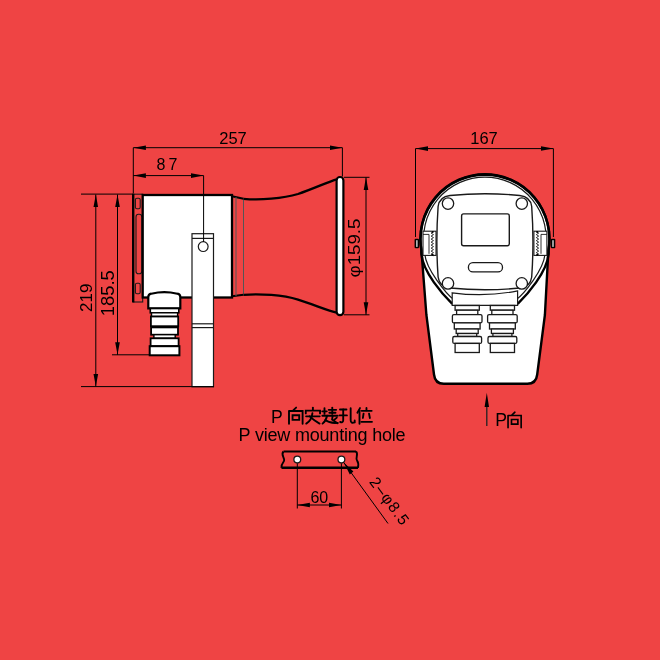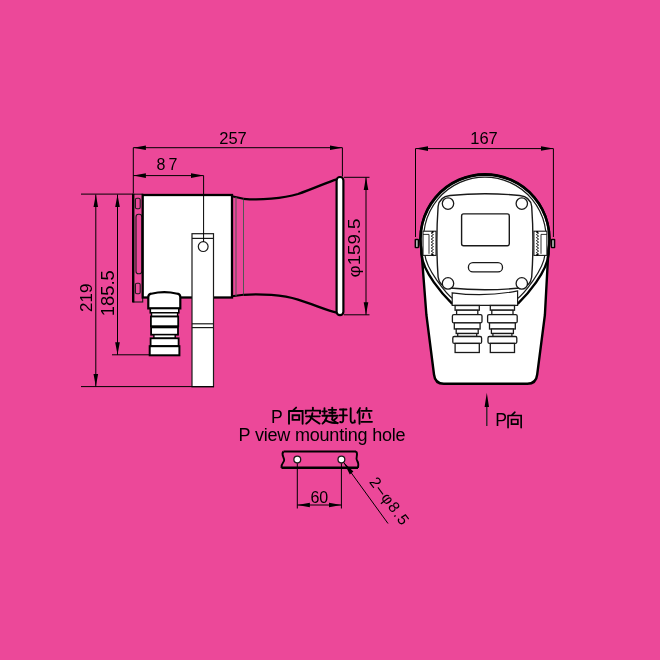--- a/index.html
+++ b/index.html
@@ -1,16 +1,16 @@
 <!DOCTYPE html>
 <html><head>
 <meta charset="utf-8">
 <style>
 html,body{margin:0;padding:0;background:#fff;}
-#page{width:660px;height:660px;position:relative;background:#ec4899;}
+#page{width:660px;height:660px;position:relative;background:#ef4444;}
 svg{position:absolute;top:0;left:0;}
 text{font-family:"Liberation Sans",sans-serif;fill:#000;}
 </style>
 </head>
 <body>
 <div id="page">
 <svg width="660" height="660" viewBox="0 0 660 660">
 <defs>
 <marker id="ar" viewBox="0 0 13 6" refX="12.6" refY="3" markerWidth="13" markerHeight="6" orient="auto-start-reverse" markerUnits="userSpaceOnUse">
           <path d="M12.6,3 L0,0.7 L0,5.3 Z" fill="#000"></path>

